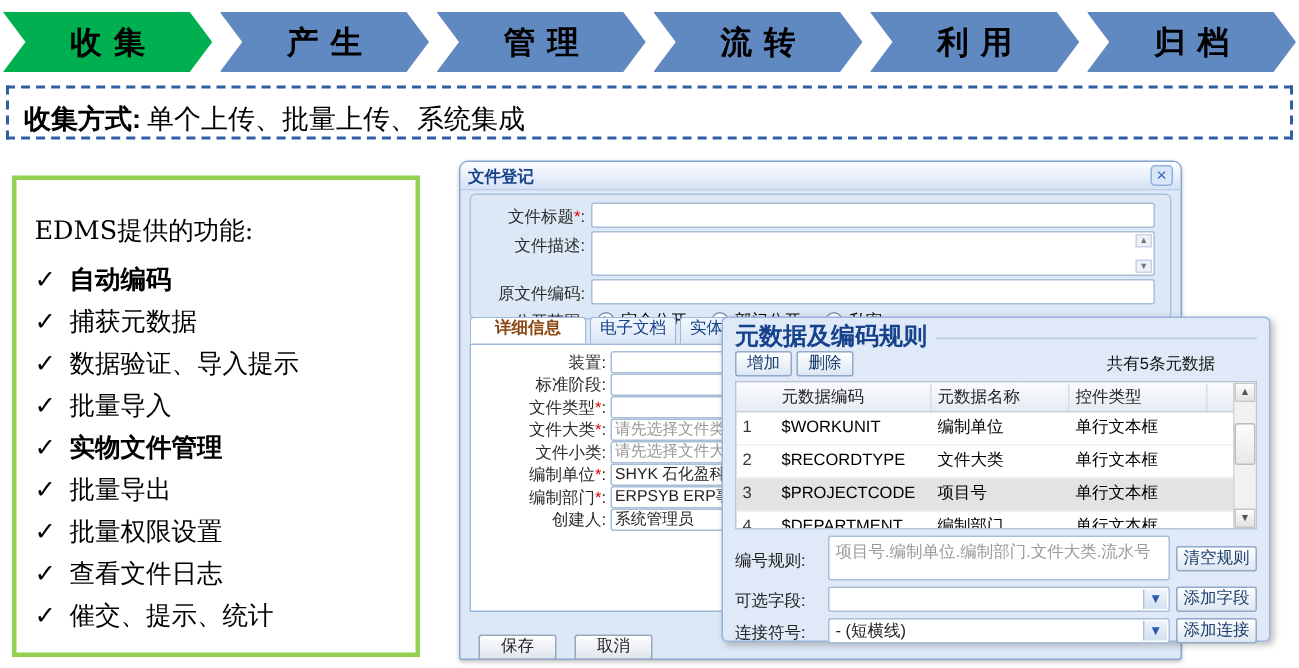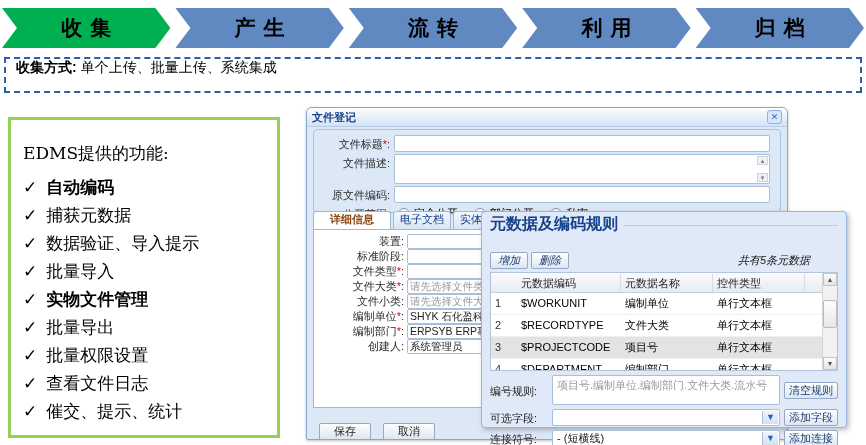--- a/index.html
+++ b/index.html
@@ -7,22 +7,22 @@
           font-family:"Liberation Sans",sans-serif;color:#000;}
 
   
   .flow{position:absolute;left:2px;top:8px;right:2px;height:40px;display:flex;gap:5px;}
   .flow-step{flex:1;display:flex;align-items:center;justify-content:center;
     font-weight:bold;font-size:21px;letter-spacing:8px;padding-left:8px;color:#000;
     clip-path:polygon(0 0,calc(100% - 15px) 0,100% 50%,calc(100% - 15px) 100%,0 100%,15px 50%);}
 
   
   .collect-bar{position:absolute;left:4px;top:57px;right:4px;height:36px;box-sizing:border-box;
-    border:2px dashed #2e5fa3;background:#fff;display:flex;align-items:flex-start;
-    padding-left:10px;font-size:14px;}
+    border:2px dashed #2e5fa3;background:#fff;display:flex;align-items:flex-end;
+    padding-left:10px;font-size:18px;}
   .collect-bar .lbl{font-weight:bold;margin-right:4px;}
 
   
   .features{position:absolute;left:8px;top:117px;width:272px;height:321px;box-sizing:border-box;
     border:3px solid #92d050;background:#fff;padding:22px 0 0 12px;
     font-family:"DejaVu Serif",serif;font-size:17px;}
   .features .ftitle{margin-bottom:8px;}
   .feature-item{line-height:28px;white-space:nowrap;}
   .feature-item.bold{font-weight:bold;}
   .feature-item .check{margin-right:9px;font-family:"DejaVu Sans",sans-serif;}
@@ -75,21 +75,21 @@
   .dlg-btn.save{left:12px;top:315px;}
   .dlg-btn.cancel{left:76px;top:315px;}
 
   
   .panel{position:absolute;left:481px;top:211px;width:366px;height:217px;box-sizing:border-box;
     background:#dfe9f7;border:1px solid #9ab5dd;border-radius:4px;padding:4px 8px;
     box-shadow:2px 2px 5px rgba(70,70,70,.35);font-size:11px;z-index:2;}
   .panel-head{display:flex;align-items:center;height:16px;}
   .panel-title{font-size:16px;font-weight:bold;color:#15428b;white-space:nowrap;}
   .panel-rule{flex:1;height:1px;background:#b9cbe4;margin-left:6px;margin-top:2px;}
-  .panel-toolbar{display:flex;align-items:center;margin-top:19px;height:18px;font-style:italic;}
+  .panel-toolbar{display:flex;align-items:center;margin-top:1px;height:18px;}
   .pbtn{height:17px;line-height:15px;padding:0 7px;font-size:11px;cursor:pointer;box-sizing:border-box;
     background:linear-gradient(#ffffff,#dce6f3);border:1px solid #93a9c8;border-radius:2px;margin-right:3px;color:#1c3e6e;}
   .count{margin-left:auto;padding-right:28px;color:#111;}
 
   .ptable{position:relative;margin-top:3px;height:97px;background:#fff;border:1px solid #b3c4da;overflow:hidden;}
   .thead{display:flex;height:19px;line-height:18px;background:linear-gradient(#fafbfd,#e6ebf3);
     border-bottom:1px solid #c8d2de;color:#222;align-items:center;}
   .th{padding:0 4px;border-right:1px solid #d7dde6;box-sizing:border-box;cursor:pointer;}
   .th.num{width:26px;border-right:none;}
   .th.code{width:104px;}
@@ -133,20 +133,23 @@
   <div class="flow">
 
       <div class="flow-step" style="background: rgb(0, 175, 80);">
         <span>收集</span>
       </div>
 
       <div class="flow-step" style="background: rgb(97, 137, 193);">
         <span>产生</span>
       </div>
 
+      <div class="flow-step" style="background: rgb(97, 137, 193);">
+        <span>管理</span>
+      </div>
 
       <div class="flow-step" style="background: rgb(97, 137, 193);">
         <span>流转</span>
       </div>
 
       <div class="flow-step" style="background: rgb(97, 137, 193);">
         <span>利用</span>
       </div>
 
       <div class="flow-step" style="background: rgb(97, 137, 193);">

